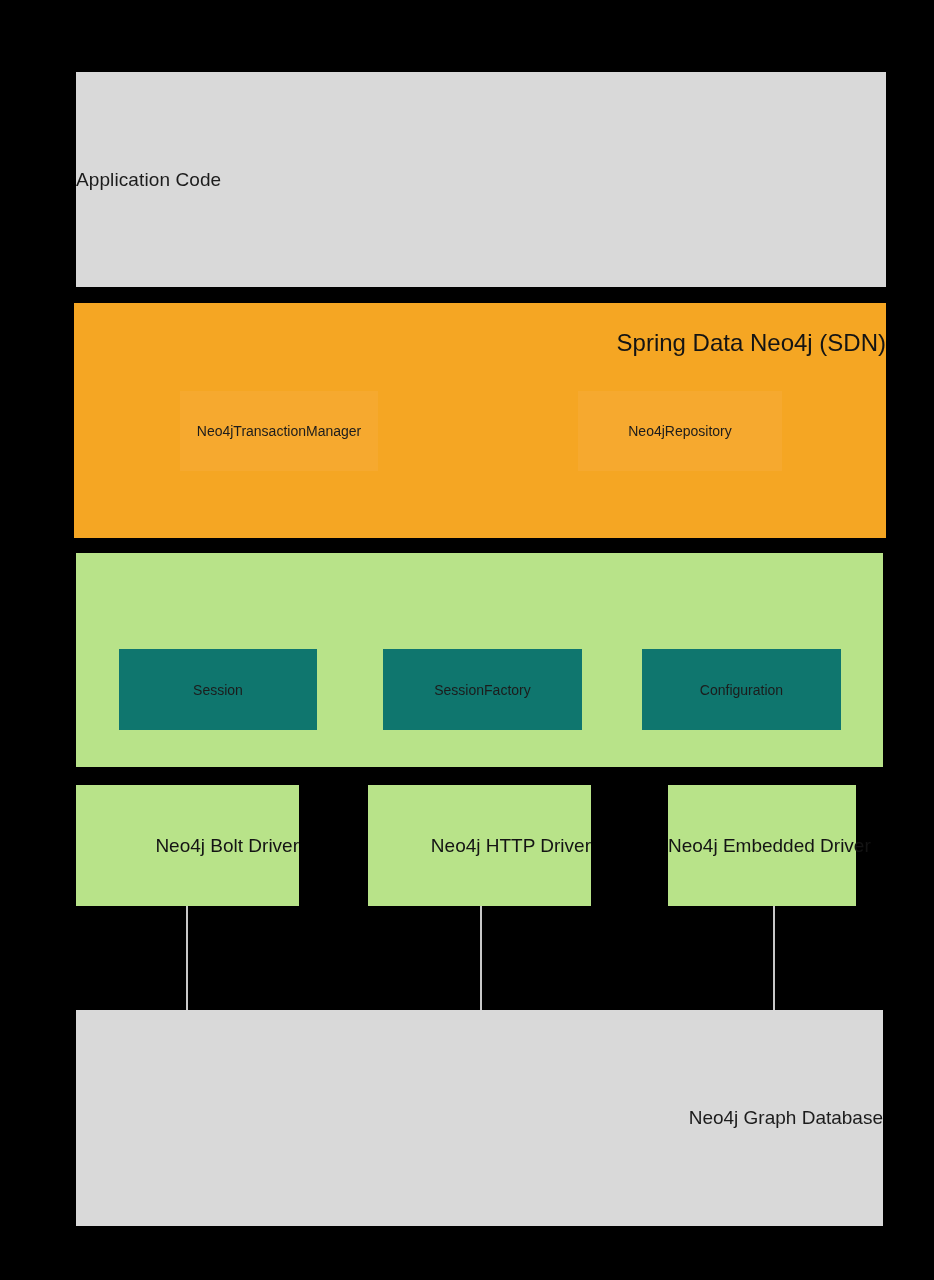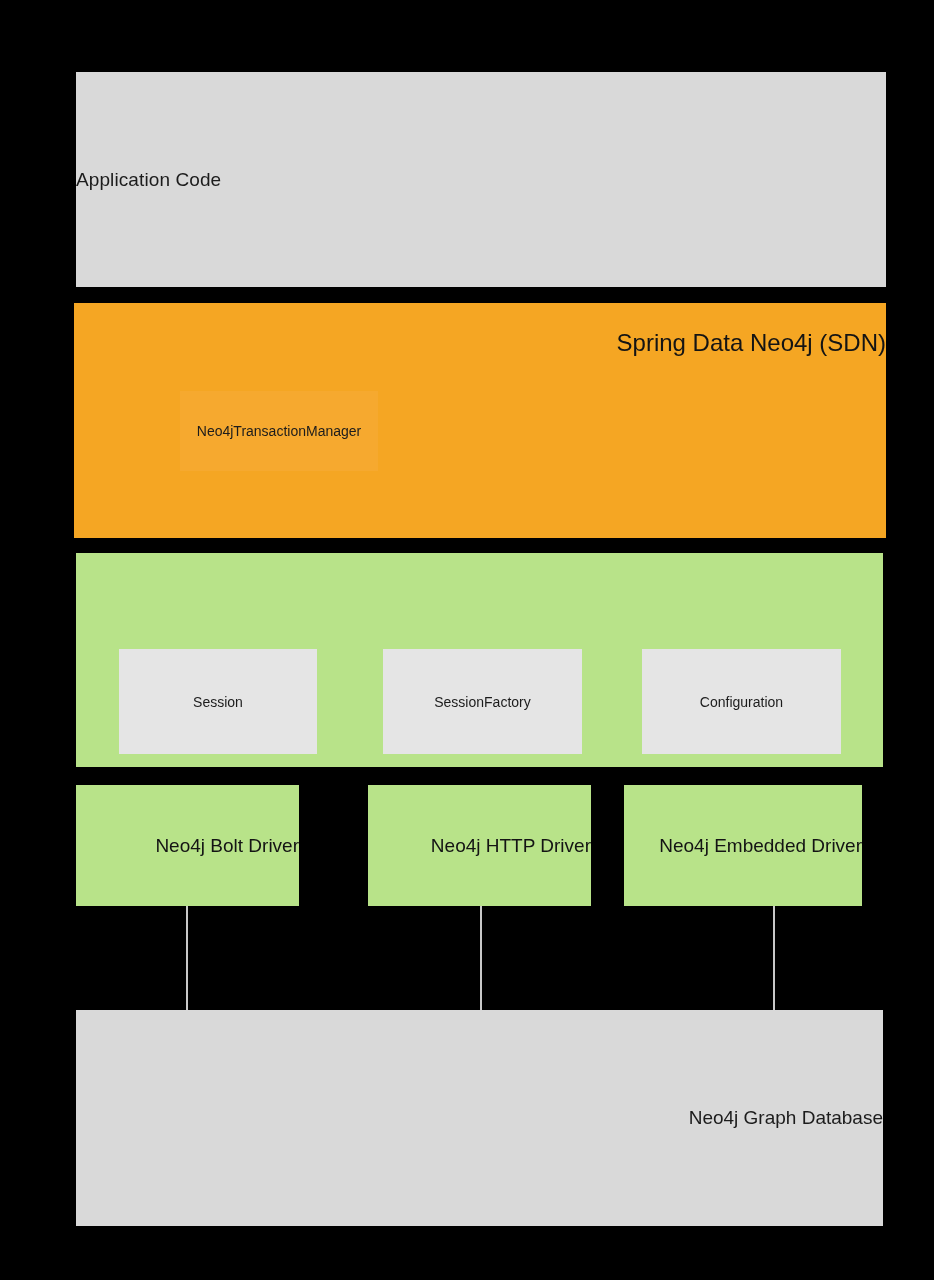--- a/index.html
+++ b/index.html
@@ -97,22 +97,22 @@
     top: 18px;
     width: 100%;
     text-align: center;
     color: #141414;
     font-size: 20px;
     font-weight: 600;
   }
   .ogm-box {
     position: absolute;
     top: 96px;
-    height: 105px;
-    background: #e5e5e5;
+    height: 81px;
+    background: #0f766e;
     box-sizing: border-box;
     padding-left: 20px;
   }
   .ogm-box-1 { left: 43px;  width: 198px; }
   .ogm-box-2 { left: 307px; width: 199px; }
   .ogm-box-3 { left: 566px; width: 199px; }
   .ogm-box .box-label {
     position: absolute;
     left: 0;
     top: 50%;
@@ -125,21 +125,21 @@
   
   .driver {
     position: absolute;
     top: 785px;
     height: 121px;
     background: #b8e389;
     box-sizing: border-box;
   }
   .driver-0 { left: 76px;  width: 223px; }
   .driver-1 { left: 368px; width: 223px; }
-  .driver-2 { left: 624px; width: 238px; }
+  .driver-2 { left: 668px; width: 188px; }
   .driver .driver-label {
     position: absolute;
     left: 0;
     top: 50%;
     width: 100%;
     transform: translateY(-50%);
     text-align: right;
     color: #141414;
     font-size: 19px;
     white-space: nowrap;
@@ -181,20 +181,23 @@
 
   <div class="layer app-code">
     <div class="center-label">Application Code</div>
   </div>
 
   <div class="layer sdn">
     <div class="layer-title">Spring Data Neo4j (SDN)</div>
     <div class="sdn-sub sdn-sub-1">
       <div class="sub-label">Neo4jTransactionManager</div>
     </div>
+    <div class="sdn-sub sdn-sub-2">
+      <div class="sub-label">Neo4jRepository</div>
+    </div>
   </div>
 
   <div class="layer ogm">
     <div class="ogm-box ogm-box-1">
       <div class="box-label">Session</div>
     </div>
     <div class="ogm-box ogm-box-2">
       <div class="box-label">SessionFactory</div>
     </div>
     <div class="ogm-box ogm-box-3">

